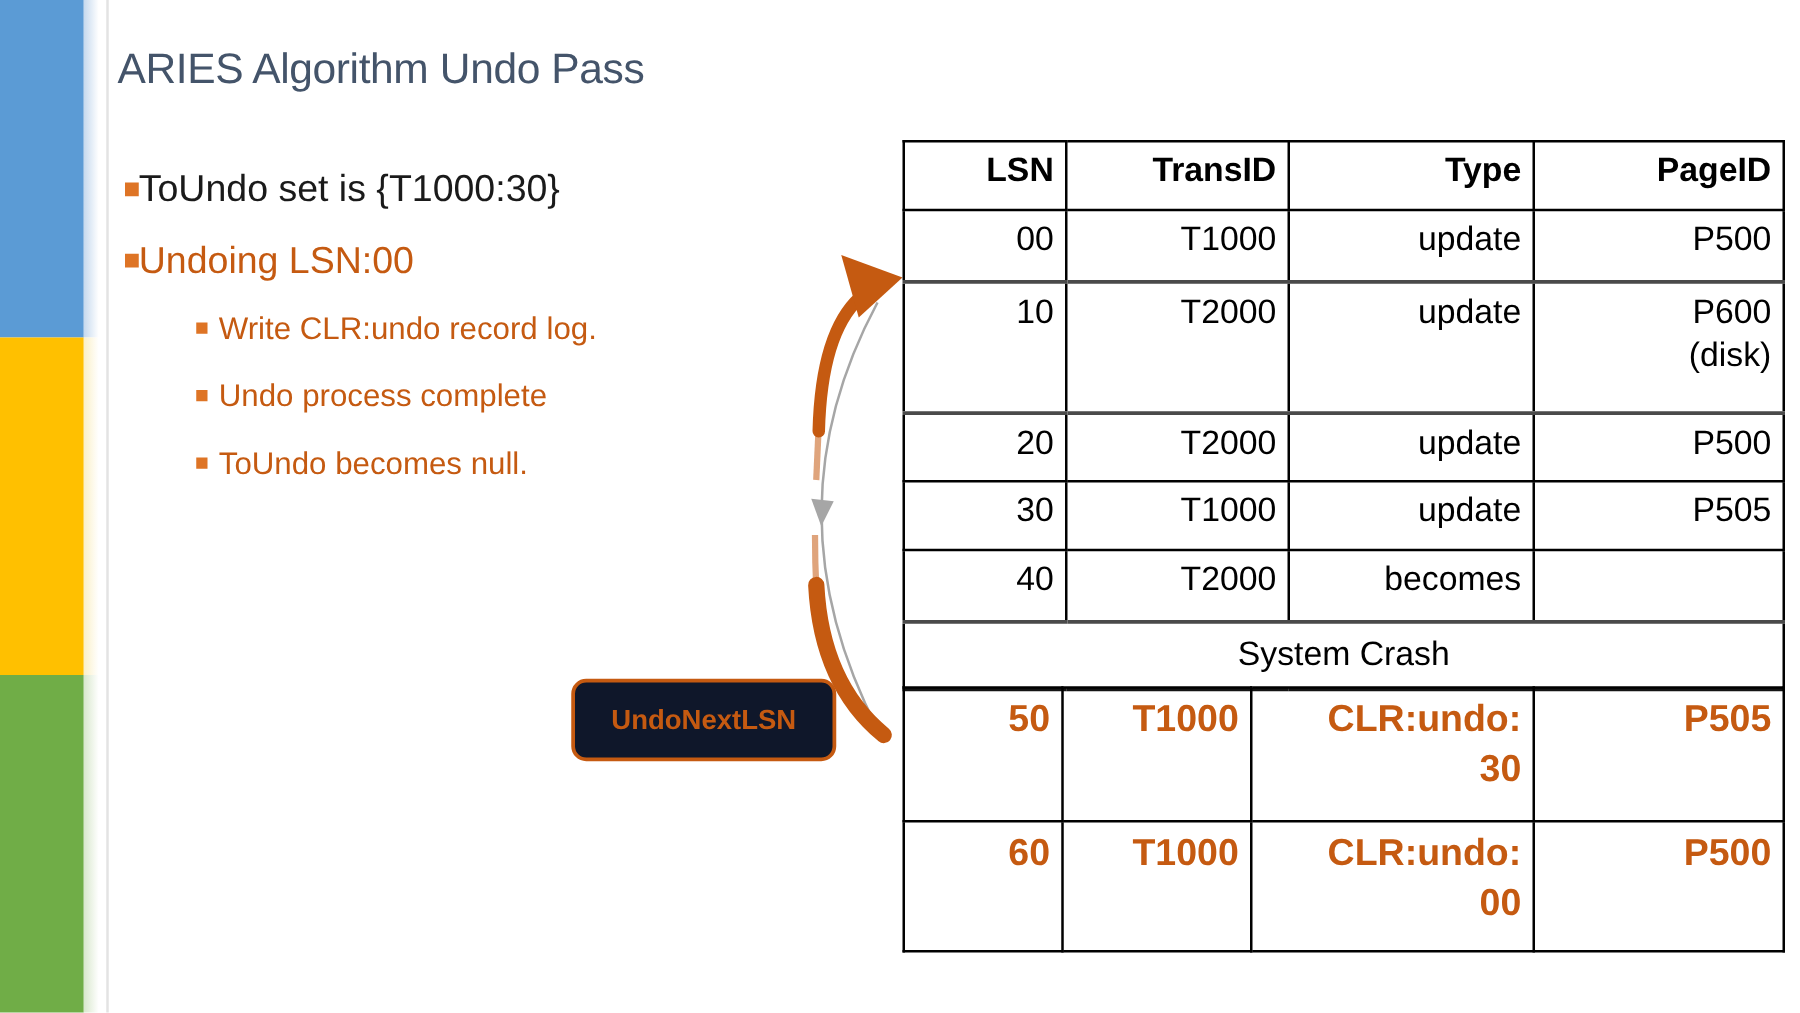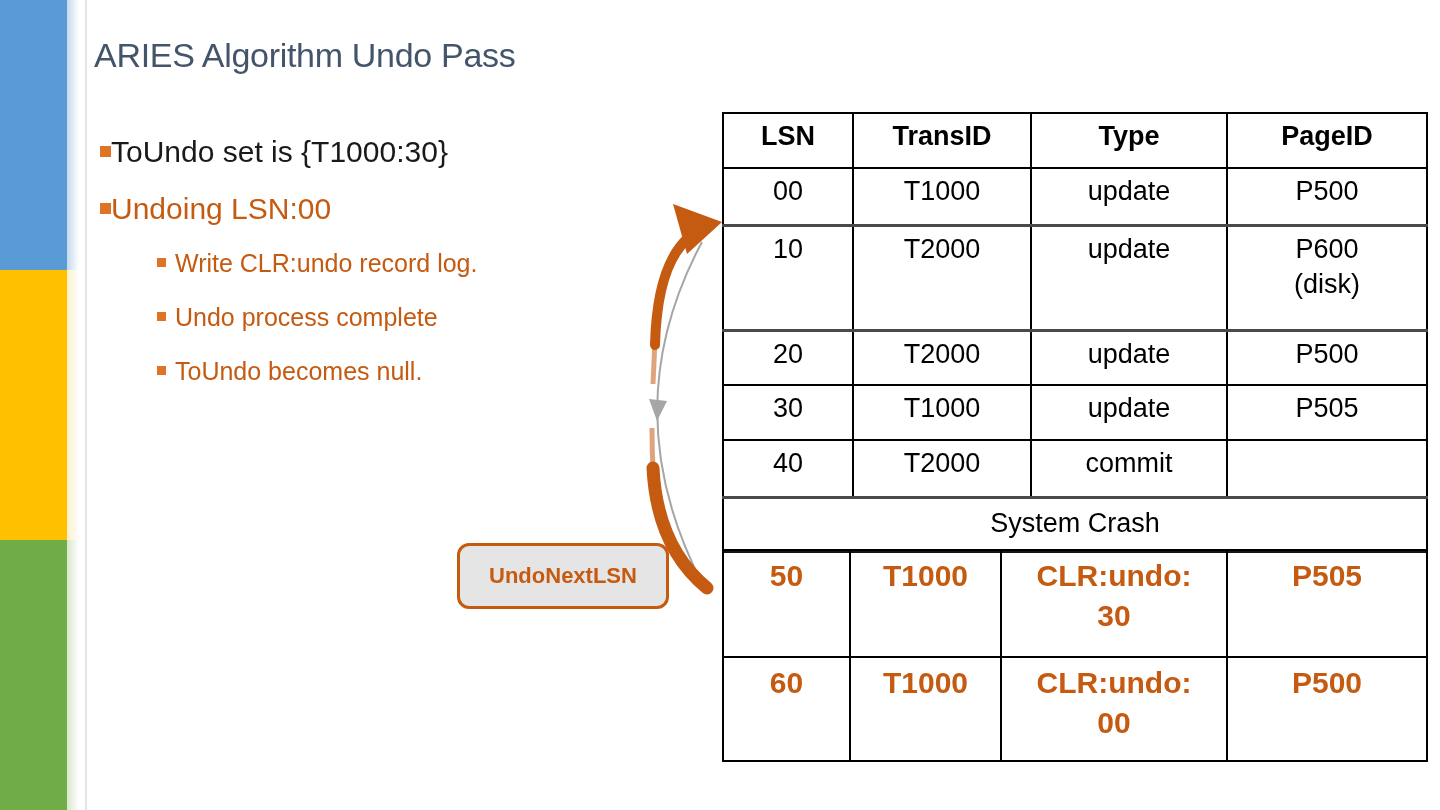--- a/index.html
+++ b/index.html
@@ -37,21 +37,21 @@
   .l2{display:flex;gap:9px;font-size:25px;line-height:30px;
       color:var(--accent-orange,#C55A11);margin:0 0 24px 57px;}
   .sq2{flex:0 0 auto;width:9px;height:9px;margin-top:10px;background:var(--bullet-orange,#DE7425);}
 
   
   table{border-collapse:collapse;table-layout:fixed;}
   .logtbl{position:absolute;left:722px;top:112px;}
   .undotbl{position:absolute;left:722px;top:549px;}
   th,td{
     border:2px solid var(--table-border,#000);
-    padding:5px 9px;vertical-align:top;text-align:center;
+    padding:5px 9px;vertical-align:top;text-align:right;
     font-size:27px;line-height:1.32;color:#000;overflow:hidden;
   }
   th{font-weight:700;}
   td span,th span{display:inline-block;}
   .logtbl thead tr{height:55px;}
   .logtbl tbody tr:nth-child(1){height:57px;}
   .logtbl tbody tr:nth-child(2){height:105px;}
   .logtbl tbody tr:nth-child(3){height:55px;}
   .logtbl tbody tr:nth-child(4){height:55px;}
   .logtbl tbody tr:nth-child(5){height:57px;}
@@ -66,21 +66,21 @@
   .undotbl tr:nth-child(1){height:107px;}
   .undotbl tr:nth-child(2){height:104px;}
   .undotbl td:nth-child(3) span{max-width:165px;word-break:break-all;}
 
   
   .callout{
     position:absolute;left:457px;top:543px;width:206px;height:60px;
     border:3px solid var(--accent-orange,#C55A11);border-radius:12px;
     display:flex;align-items:center;justify-content:center;
     color:var(--accent-orange,#C55A11);font-size:22px;font-weight:700;
-    background:#e5e5e5;
+    background:#0f172a;
   }
 
   
   .arrow-svg{position:absolute;left:600px;top:185px;}
   .garc{stroke:var(--arrow-gray,#A6A6A6);fill:none;}
   .ghead{fill:var(--arrow-gray,#A6A6A6);}
   .oarc{stroke:var(--accent-orange,#C55A11);fill:none;}
   .ohead{fill:var(--accent-orange,#C55A11);}
 </style>
 </head>
@@ -171,21 +171,21 @@
       </tr>
       <tr>
         <td><span>30</span></td>
         <td><span>T1000</span></td>
         <td><span>update</span></td>
         <td><span>P505</span></td>
       </tr>
       <tr>
         <td><span>40</span></td>
         <td><span>T2000</span></td>
-        <td><span>commit</span></td>
+        <td><span>becomes</span></td>
         <td><span></span></td>
       </tr>
       <tr>
         <td colspan="4" class="crash-cell"><span>System Crash</span></td>
       </tr>
     </tbody>
 </table>
 
 <table class="undotbl">
   <colgroup>

